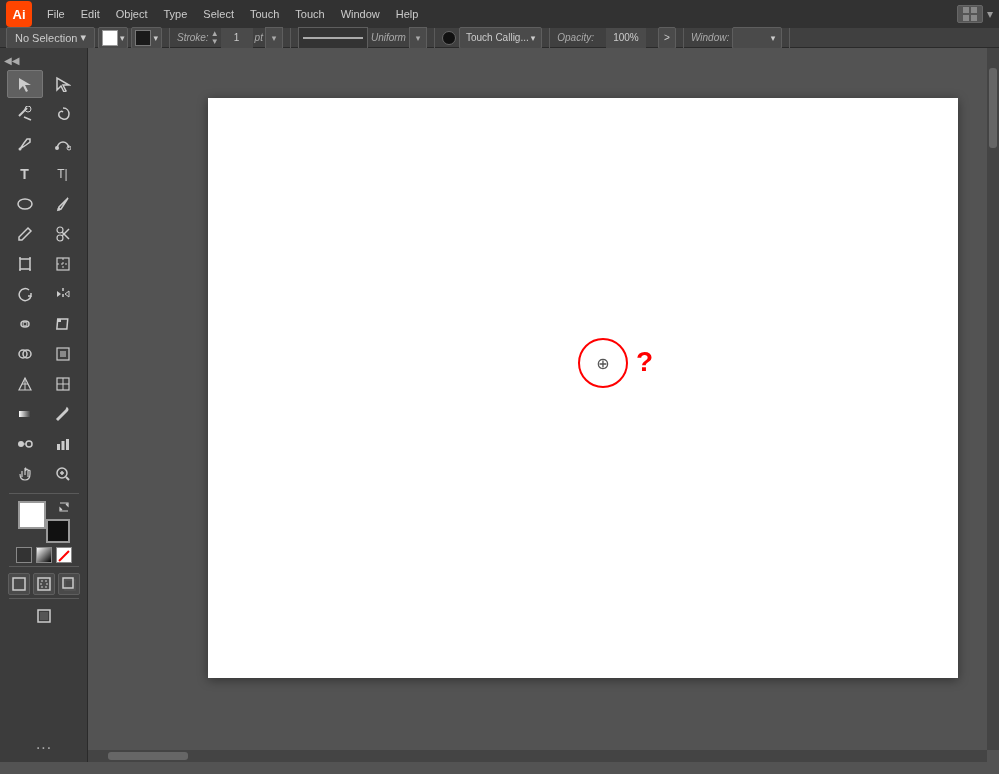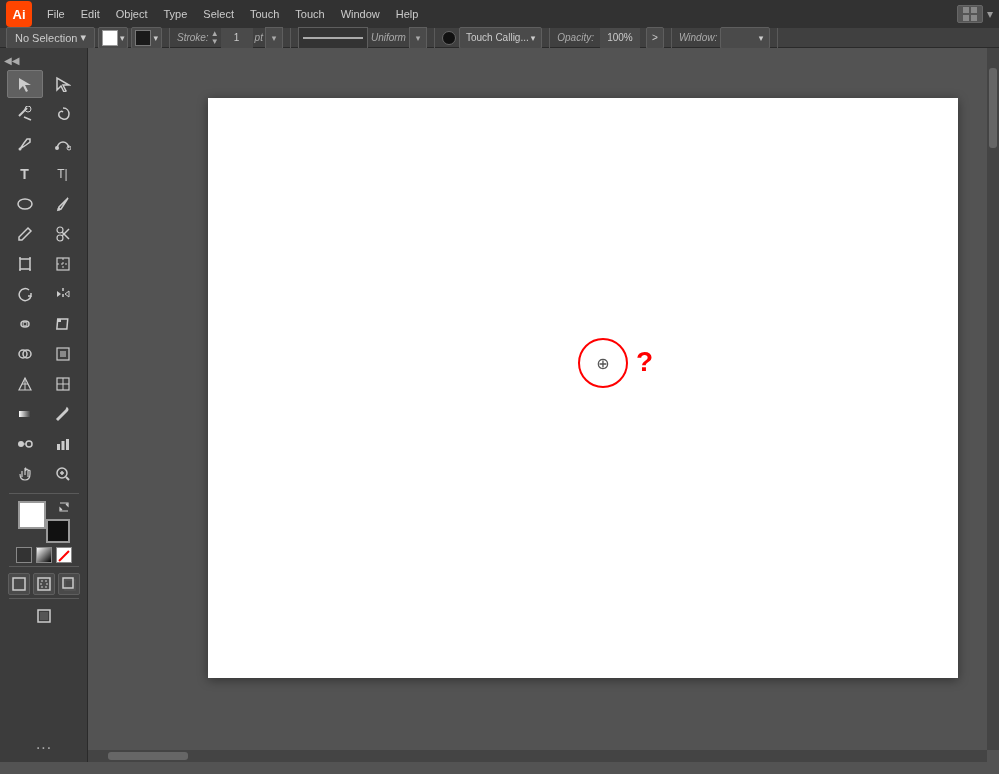--- a/index.html
+++ b/index.html
@@ -83,21 +83,21 @@
     }
     .stroke-weight-input {
       width: 32px; height: 20px;
       background: #4a4a4a;
       border: 1px solid #5e5e5e;
       color: #ccc;
       font-size: 10px;
       text-align: center;
     }
     .opacity-container {
-      display: flex; align-items: center; gap: 6px;
+      display: flex; align-items: center; gap: 12px;
     }
     .more-btn {
       background: #4a4a4a;
       border: 1px solid #5e5e5e;
       border-radius: 2px;
       color: #ccc;
       font-size: 10px;
       height: 22px;
       width: 18px;
       display: flex; align-items: center; justify-content: center;

